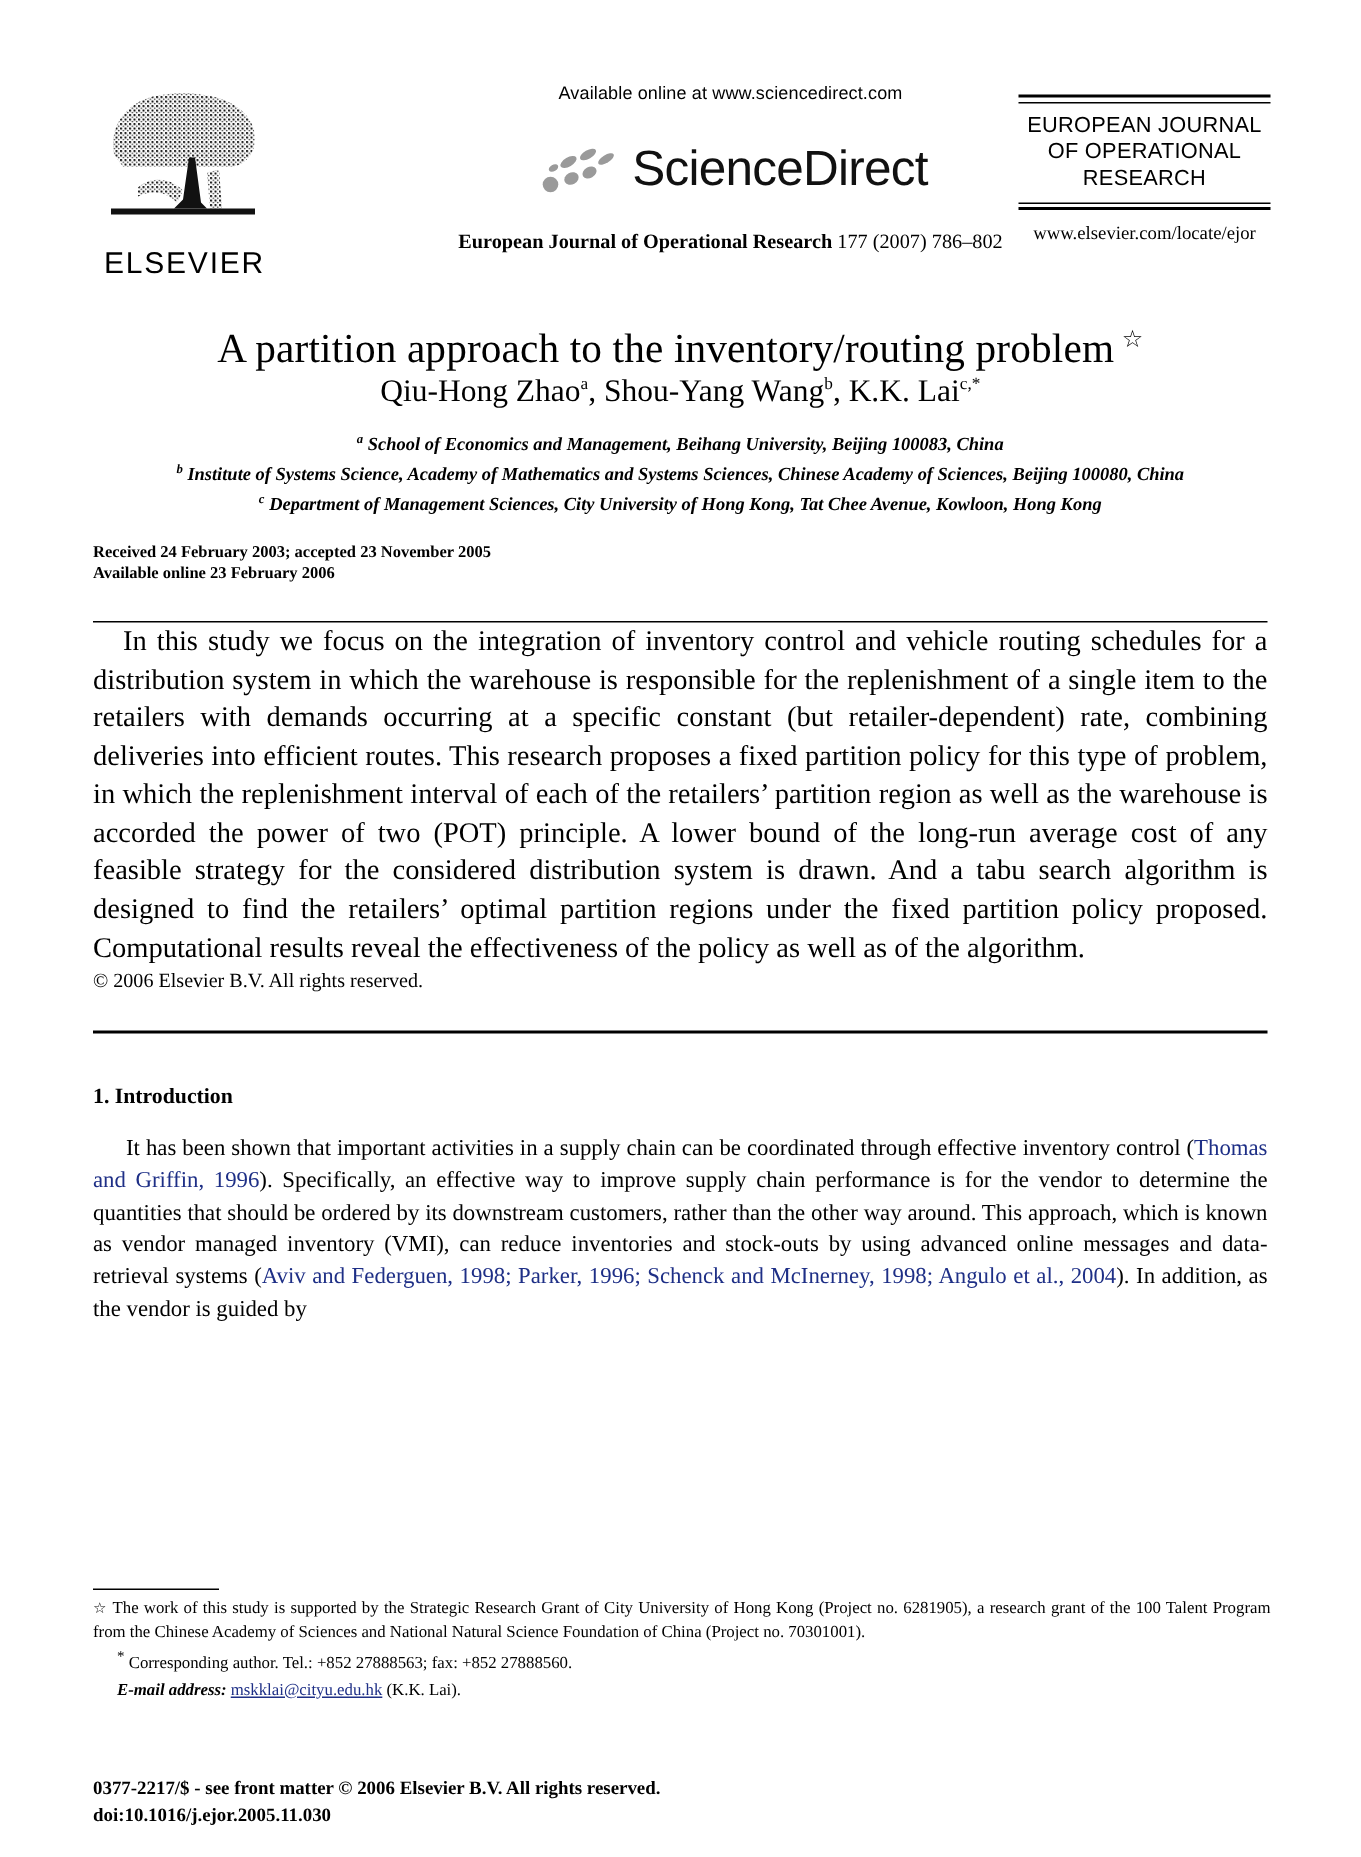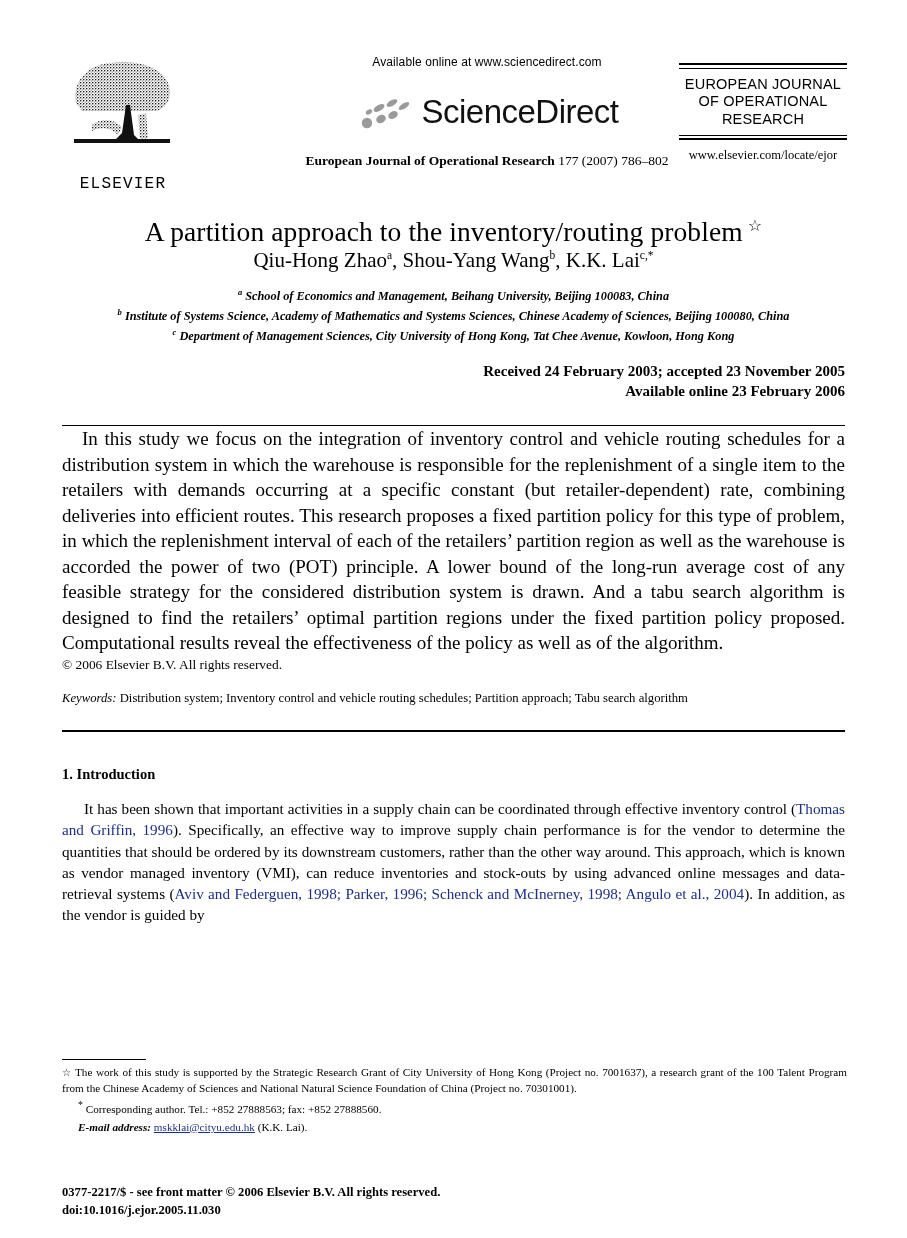--- a/index.html
+++ b/index.html
@@ -35,24 +35,24 @@
     width: 122px;
     text-align: center;
   }
   .tree-box {
     width: 110px;
     height: 100px;
     margin: 0 auto;
     position: relative;
   }
   .elsevier-word {
-    font-family: Liberation Mono, monospace;
-    font-size: 16px;
+    font-family: Liberation Sans, sans-serif;
+    font-size: 20px;
     letter-spacing: 1.2px;
-    margin-top: 20px;
+    margin-top: 10px;
   }
 
   .sd-block {
     position: absolute;
     left: 200px;
     top: 0;
     width: 450px;
     text-align: center;
   }
   .avail-online {
@@ -149,23 +149,23 @@
     font-style: italic;
     font-size: 12.3px;
     line-height: 1.52;
     font-weight: bold;
   }
   .affils sup {
     font-size: 8.5px;
     font-weight: bold;
   }
   .dates {
-    text-align: right;
+    text-align: left;
     margin-top: 15px;
-    font-size: 15px;
+    font-size: 11px;
     font-weight: bold;
     line-height: 1.35;
   }
 
   
   .content {
     margin: 0 62px 0 62px;
   }
   .hr-main {
     border: none;
@@ -347,39 +347,35 @@
     <div class="dates">
       <div>Received 24 February 2003; accepted 23 November 2005</div>
       <div>Available online 23 February 2006</div>
     </div>
 
     <hr class="hr-main">
 
     <div class="abstract-body">In this study we focus on the integration of inventory control and vehicle routing schedules for a distribution system in which the warehouse is responsible for the replenishment of a single item to the retailers with demands occurring at a specific constant (but retailer-dependent) rate, combining deliveries into efficient routes. This research proposes a fixed partition policy for this type of problem, in which the replenishment interval of each of the retailers’ partition region as well as the warehouse is accorded the power of two (POT) principle. A lower bound of the long-run average cost of any feasible strategy for the considered distribution system is drawn. And a tabu search algorithm is designed to find the retailers’ optimal partition regions under the fixed partition policy proposed. Computational results reveal the effectiveness of the policy as well as of the algorithm.</div>
     <div class="copyline">© 2006 Elsevier B.V. All rights reserved.</div>
 
-    <div class="keywords">
-      <span class="kw-label">Keywords:</span>
-      <span>Distribution system; Inventory control and vehicle routing schedules; Partition approach; Tabu search algorithm</span>
-    </div>
 
     <hr class="hr-main thick">
 
     <div class="sec-head">1. Introduction</div>
 
     <p class="body-par">
       <span>It has been shown that important activities in a supply chain can be coordinated through effective inventory control (</span><span class="reflink">Thomas and Griffin, 1996</span><span>). Specifically, an effective way to improve supply chain performance is for the vendor to determine the quantities that should be ordered by its downstream customers, rather than the other way around. This approach, which is known as vendor managed inventory (VMI), can reduce inventories and stock-outs by using advanced online messages and data-retrieval systems (</span><span class="reflink">Aviv and Federguen, 1998; Parker, 1996; Schenck and McInerney, 1998; Angulo et al., 2004</span><span>). In addition, as the vendor is guided by</span>
     </p>
   </div>
 
   <div class="footnotes">
     <hr class="fn-rule">
     <div class="fn">
       <span class="mk">☆</span>
-      <span>The work of this study is supported by the Strategic Research Grant of City University of Hong Kong (Project no. 7001637), a research grant of the 100 Talent Program from the Chinese Academy of Sciences and National Natural Science Foundation of China (Project no. 70301001).</span>
+      <span>The work of this study is supported by the Strategic Research Grant of City University of Hong Kong (Project no. 6281905), a research grant of the 100 Talent Program from the Chinese Academy of Sciences and National Natural Science Foundation of China (Project no. 70301001).</span>
     </div>
     <div class="fn indented">
       <sup>*</sup>
       <span>Corresponding author. Tel.: +852 27888563; fax: +852 27888560.</span>
     </div>
     <div class="fn indented">
       <span class="email-lbl">E-mail address:</span>
       <span class="email">mskklai@cityu.edu.hk</span>
       <span>(K.K. Lai).</span>
     </div>

